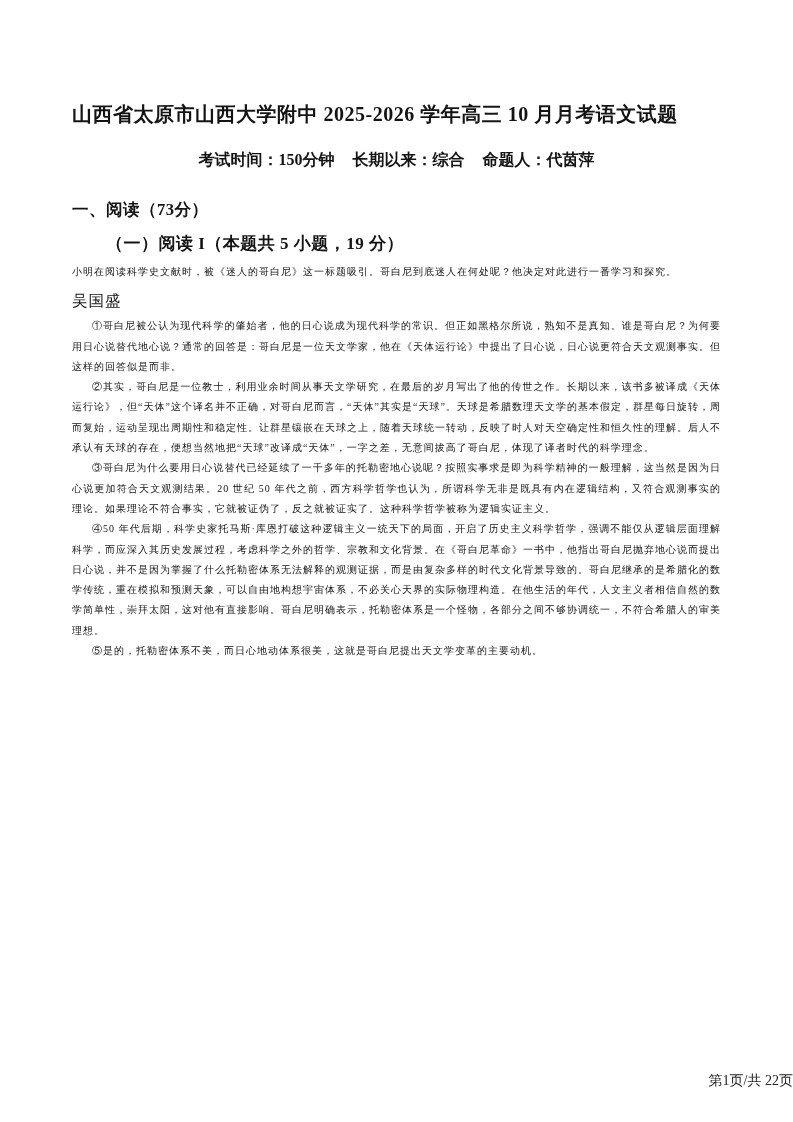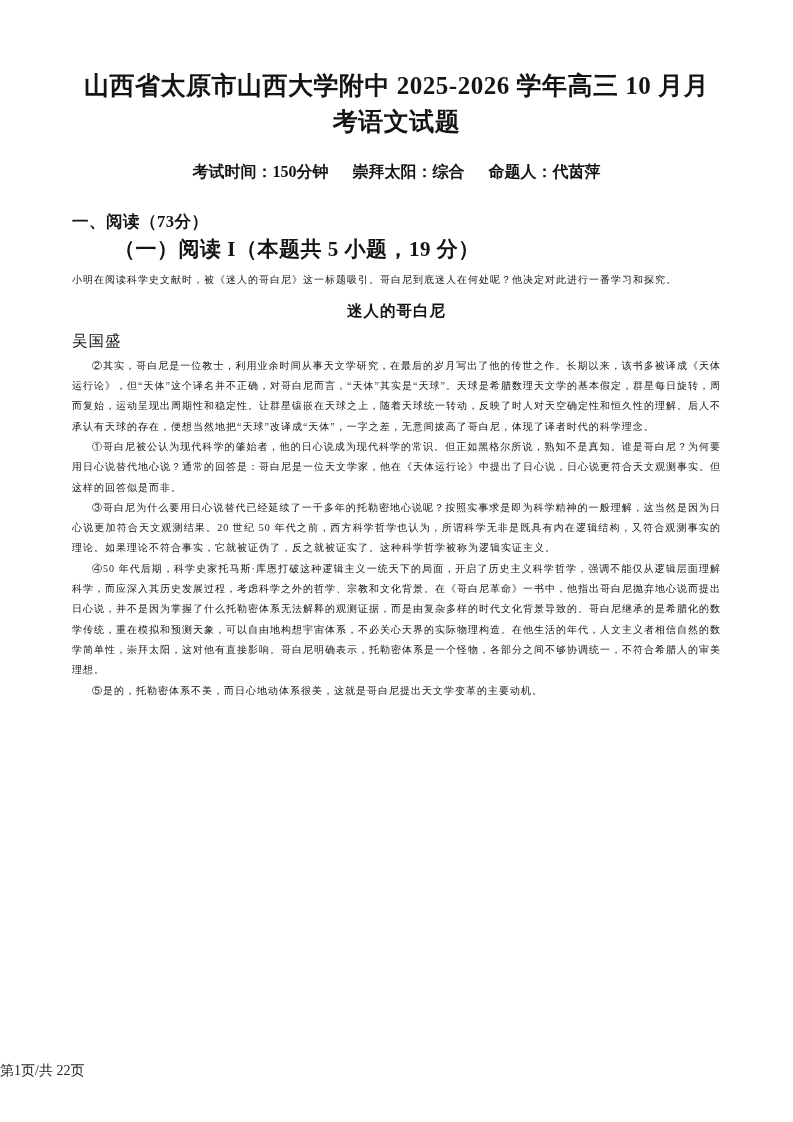--- a/index.html
+++ b/index.html
@@ -9,43 +9,44 @@
     height: 1122px;
     margin: 0 auto;
     background: #ffffff;
     position: relative;
     padding: 68px 72px 0 72px;
     font-family: "Liberation Serif", "DejaVu Serif", serif;
     color: #141414;
     overflow: hidden;
   }
   .doc-title {
-    font-size: 25px;
+    font-size: 20px;
     font-weight: bold;
-    text-align: center;
+    text-align: left;
     line-height: 1.45;
     letter-spacing: 0.5px;
+    margin-top: 32px;
   }
   .info-line {
     display: flex;
     justify-content: center;
-    gap: 24px;
+    gap: 18px;
     margin-top: 21px;
     font-size: 16px;
     font-weight: bold;
   }
   .section-heading {
     margin-top: 28px;
     font-size: 16.5px;
     font-weight: bold;
     letter-spacing: 0.5px;
   }
   .subsection-heading {
-    margin-top: 2px;
-    font-size: 21px;
+    margin-top: 11px;
+    font-size: 17px;
     font-weight: bold;
     text-indent: 2em;
     letter-spacing: 0.5px;
   }
   p.body-text {
     font-size: 10px;
     line-height: 2.03;
     text-align: justify;
     letter-spacing: 1px;
   }
@@ -62,51 +63,50 @@
     text-align: left;
     font-size: 15.5px;
     letter-spacing: 1px;
   }
   .article-body { margin-top: 4px; }
   .article-body p { text-indent: 2em; }
   .page-footer {
     position: absolute;
     left: 0;
     right: 0;
-    bottom: 42px;
-    text-align: left;
+    bottom: 32px;
+    text-align: right;
     font-size: 14px;
     color: #222;
   }
 </style>
 </head>
 <body>
 
 <div class="page">
 
   <h1 class="doc-title">山西省太原市山西大学附中 2025-2026 学年高三 10 月月考语文试题</h1>
 
   <div class="info-line">
     <span>考试时间：150分钟</span>
-    <span>崇拜太阳：综合</span>
+    <span>长期以来：综合</span>
     <span>命题人：代茵萍</span>
   </div>
 
   <div class="section-heading">一、阅读（73分）</div>
 
   <div class="subsection-heading">（一）阅读 I（本题共 5 小题，19 分）</div>
 
   <p class="body-text intro-para">小明在阅读科学史文献时，被《迷人的哥白尼》这一标题吸引。哥白尼到底迷人在何处呢？他决定对此进行一番学习和探究。</p>
 
-  <div class="article-title">迷人的哥白尼</div>
   <div class="article-author">吴国盛</div>
 
   <div class="article-body">
+    <p class="body-text">①哥白尼被公认为现代科学的肇始者，他的日心说成为现代科学的常识。但正如黑格尔所说，熟知不是真知。谁是哥白尼？为何要用日心说替代地心说？通常的回答是：哥白尼是一位天文学家，他在《天体运行论》中提出了日心说，日心说更符合天文观测事实。但这样的回答似是而非。</p>
     <p class="body-text">②其实，哥白尼是一位教士，利用业余时间从事天文学研究，在最后的岁月写出了他的传世之作。长期以来，该书多被译成《天体运行论》，但“天体”这个译名并不正确，对哥白尼而言，“天体”其实是“天球”。天球是希腊数理天文学的基本假定，群星每日旋转，周而复始，运动呈现出周期性和稳定性。让群星镶嵌在天球之上，随着天球统一转动，反映了时人对天空确定性和恒久性的理解。后人不承认有天球的存在，便想当然地把“天球”改译成“天体”，一字之差，无意间拔高了哥白尼，体现了译者时代的科学理念。</p>
-    <p class="body-text">①哥白尼被公认为现代科学的肇始者，他的日心说成为现代科学的常识。但正如黑格尔所说，熟知不是真知。谁是哥白尼？为何要用日心说替代地心说？通常的回答是：哥白尼是一位天文学家，他在《天体运行论》中提出了日心说，日心说更符合天文观测事实。但这样的回答似是而非。</p>
     <p class="body-text">③哥白尼为什么要用日心说替代已经延续了一千多年的托勒密地心说呢？按照实事求是即为科学精神的一般理解，这当然是因为日心说更加符合天文观测结果。20 世纪 50 年代之前，西方科学哲学也认为，所谓科学无非是既具有内在逻辑结构，又符合观测事实的理论。如果理论不符合事实，它就被证伪了，反之就被证实了。这种科学哲学被称为逻辑实证主义。</p>
     <p class="body-text">④50 年代后期，科学史家托马斯·库恩打破这种逻辑主义一统天下的局面，开启了历史主义科学哲学，强调不能仅从逻辑层面理解科学，而应深入其历史发展过程，考虑科学之外的哲学、宗教和文化背景。在《哥白尼革命》一书中，他指出哥白尼抛弃地心说而提出日心说，并不是因为掌握了什么托勒密体系无法解释的观测证据，而是由复杂多样的时代文化背景导致的。哥白尼继承的是希腊化的数学传统，重在模拟和预测天象，可以自由地构想宇宙体系，不必关心天界的实际物理构造。在他生活的年代，人文主义者相信自然的数学简单性，崇拜太阳，这对他有直接影响。哥白尼明确表示，托勒密体系是一个怪物，各部分之间不够协调统一，不符合希腊人的审美理想。</p>
     <p class="body-text">⑤是的，托勒密体系不美，而日心地动体系很美，这就是哥白尼提出天文学变革的主要动机。</p>
 
   </div>
 
   <div class="page-footer">第1页/共 22页</div>
 
 </div>
 

